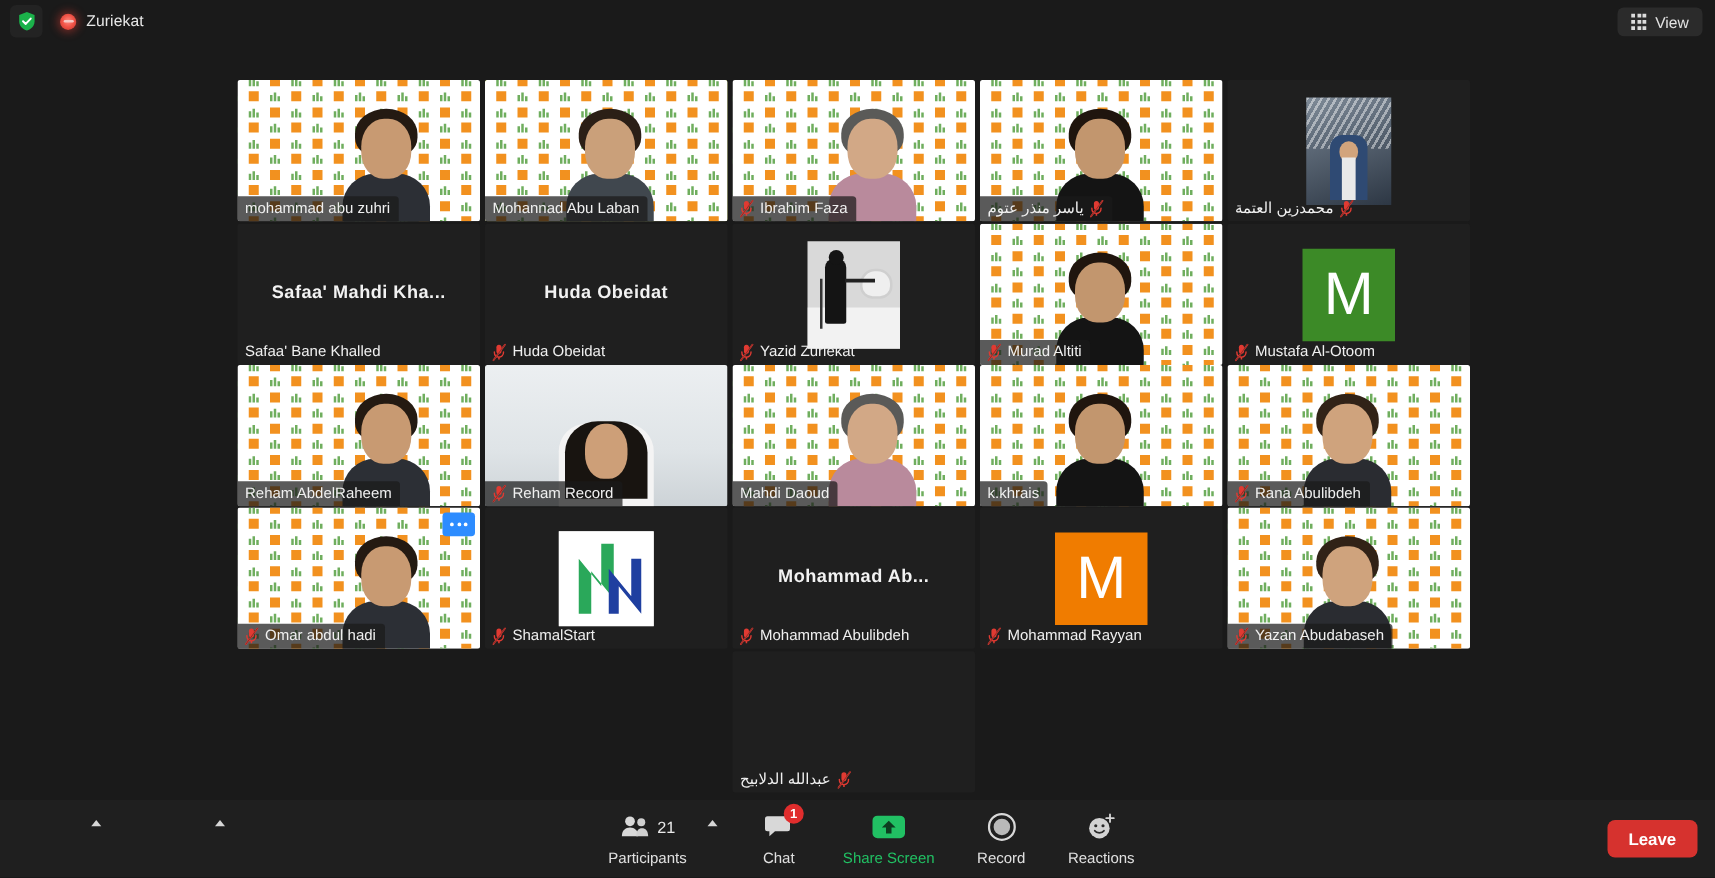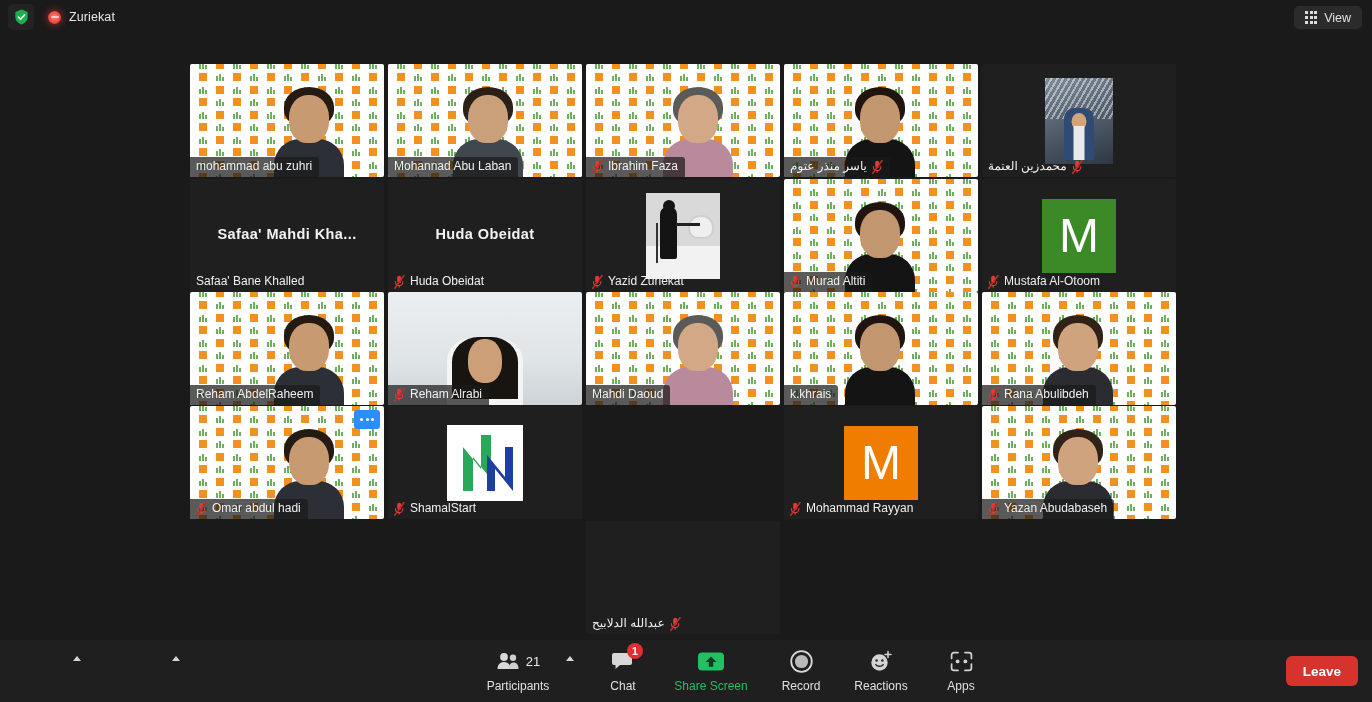--- a/index.html
+++ b/index.html
@@ -1051,21 +1051,21 @@
           <div style="position:absolute;left:50%;transform:translateX(-50%);bottom:22px;width:34px;height:44px;border-radius:46% 46% 44% 44%;background:#cd9f78"></div>
         </div>
         <div class="namebar">
           <svg class="mic-muted" viewBox="0 0 12 16">
             <rect x="3.3" y="0.8" width="4.6" height="8.4" rx="2.3" fill="#e03a32"></rect>
             <path d="M1.4 7.6 C1.4 10.6 3.3 12.2 5.6 12.2 C7.9 12.2 9.8 10.6 9.8 7.6" stroke="#e03a32" stroke-width="1.3" fill="none" stroke-linecap="round"></path>
             <rect x="4.9" y="12" width="1.4" height="2.4" fill="#e03a32"></rect>
             <path d="M0.4 15.4 L11.2 0.6" stroke="#e03a32" stroke-width="1.6" stroke-linecap="round"></path>
             <path d="M0.4 15.4 L11.2 0.6" stroke="#1a1a1a" stroke-width="0.7" stroke-linecap="round" opacity="0.55"></path>
           </svg>
-          <span>Reham Alrabi</span>
+          <span>Reham Record</span>
         </div>
       </div>
       <div class="tile" style="position: absolute; left: 586px; top: 258px; width: 194px; height: 113px;">
         <div class="pattern-wrap">
           <span class="mark" style="left:9px;top:-2px"></span>
           <span class="mark" style="left:-8px;top:10px"></span>
           <span class="cell" style="left:9px;top:9px"></span>
           <span class="cell" style="left:26px;top:-3px"></span>
           <span class="mark" style="left:43px;top:-2px"></span>
           <span class="mark" style="left:26px;top:10px"></span>
@@ -1598,20 +1598,33 @@
           <svg class="mic-muted" viewBox="0 0 12 16">
             <rect x="3.3" y="0.8" width="4.6" height="8.4" rx="2.3" fill="#e03a32"></rect>
             <path d="M1.4 7.6 C1.4 10.6 3.3 12.2 5.6 12.2 C7.9 12.2 9.8 10.6 9.8 7.6" stroke="#e03a32" stroke-width="1.3" fill="none" stroke-linecap="round"></path>
             <rect x="4.9" y="12" width="1.4" height="2.4" fill="#e03a32"></rect>
             <path d="M0.4 15.4 L11.2 0.6" stroke="#e03a32" stroke-width="1.6" stroke-linecap="round"></path>
             <path d="M0.4 15.4 L11.2 0.6" stroke="#1a1a1a" stroke-width="0.7" stroke-linecap="round" opacity="0.55"></path>
           </svg>
           <span>ShamalStart</span>
         </div>
       </div>
+      <div class="tile" style="position: absolute; left: 586px; top: 372px; width: 194px; height: 113px;">
+        <div class="big-name">Mohammad  Ab...</div>
+        <div class="namebar plain">
+          <svg class="mic-muted" viewBox="0 0 12 16">
+            <rect x="3.3" y="0.8" width="4.6" height="8.4" rx="2.3" fill="#e03a32"></rect>
+            <path d="M1.4 7.6 C1.4 10.6 3.3 12.2 5.6 12.2 C7.9 12.2 9.8 10.6 9.8 7.6" stroke="#e03a32" stroke-width="1.3" fill="none" stroke-linecap="round"></path>
+            <rect x="4.9" y="12" width="1.4" height="2.4" fill="#e03a32"></rect>
+            <path d="M0.4 15.4 L11.2 0.6" stroke="#e03a32" stroke-width="1.6" stroke-linecap="round"></path>
+            <path d="M0.4 15.4 L11.2 0.6" stroke="#1a1a1a" stroke-width="0.7" stroke-linecap="round" opacity="0.55"></path>
+          </svg>
+          <span>Mohammad Abulibdeh</span>
+        </div>
+      </div>
       <div class="tile" style="position: absolute; left: 784px; top: 372px; width: 194px; height: 113px;">
         <div class="letter-avatar" style="background:#f07c00">M</div>
         <div class="namebar plain">
           <svg class="mic-muted" viewBox="0 0 12 16">
             <rect x="3.3" y="0.8" width="4.6" height="8.4" rx="2.3" fill="#e03a32"></rect>
             <path d="M1.4 7.6 C1.4 10.6 3.3 12.2 5.6 12.2 C7.9 12.2 9.8 10.6 9.8 7.6" stroke="#e03a32" stroke-width="1.3" fill="none" stroke-linecap="round"></path>
             <rect x="4.9" y="12" width="1.4" height="2.4" fill="#e03a32"></rect>
             <path d="M0.4 15.4 L11.2 0.6" stroke="#e03a32" stroke-width="1.6" stroke-linecap="round"></path>
             <path d="M0.4 15.4 L11.2 0.6" stroke="#1a1a1a" stroke-width="0.7" stroke-linecap="round" opacity="0.55"></path>
           </svg>
@@ -1822,29 +1835,16 @@
           <circle cx="10.5" cy="12.5" r="8.2" fill="#d3d3d3"></circle>
           <circle cx="7.6" cy="10.6" r="1.25" fill="#2a2a2a"></circle>
           <circle cx="13.4" cy="10.6" r="1.25" fill="#2a2a2a"></circle>
           <path d="M6.8 14.6 C8.2 16.8 12.8 16.8 14.2 14.6" stroke="#2a2a2a" stroke-width="1.4" fill="none" stroke-linecap="round"></path>
           <path d="M19 1.5 V7.5 M16 4.5 H22" stroke="#d3d3d3" stroke-width="1.5" stroke-linecap="round"></path>
         </svg>
       </span>
       <span class="tb-label">Reactions</span>
     </div>
 
-    <div class="tb-item" style="left:915px;">
-      <span class="tb-ico">
-        <svg width="23" height="21" viewBox="0 0 23 21">
-          <path d="M8 1.6 H4 A2.4 2.4 0 0 0 1.6 4 V7.5" stroke="#d3d3d3" stroke-width="1.7" fill="none" stroke-linecap="round"></path>
-          <path d="M1.6 13 V17 A2.4 2.4 0 0 0 4 19.4 H8" stroke="#d3d3d3" stroke-width="1.7" fill="none" stroke-linecap="round"></path>
-          <path d="M15 19.4 H19 A2.4 2.4 0 0 0 21.4 17 V13" stroke="#d3d3d3" stroke-width="1.7" fill="none" stroke-linecap="round"></path>
-          <path d="M21.4 7.5 V4 A2.4 2.4 0 0 0 19 1.6 H15" stroke="#d3d3d3" stroke-width="1.7" fill="none" stroke-linecap="round"></path>
-          <circle cx="7.6" cy="10.4" r="1.9" fill="#d3d3d3"></circle>
-          <circle cx="15.4" cy="10.4" r="1.9" fill="#d3d3d3"></circle>
-        </svg>
-      </span>
-      <span class="tb-label">Apps</span>
-    </div>
 
     <button class="leave-btn">Leave</button>
   </div>
 </div>
 
 </body></html>

